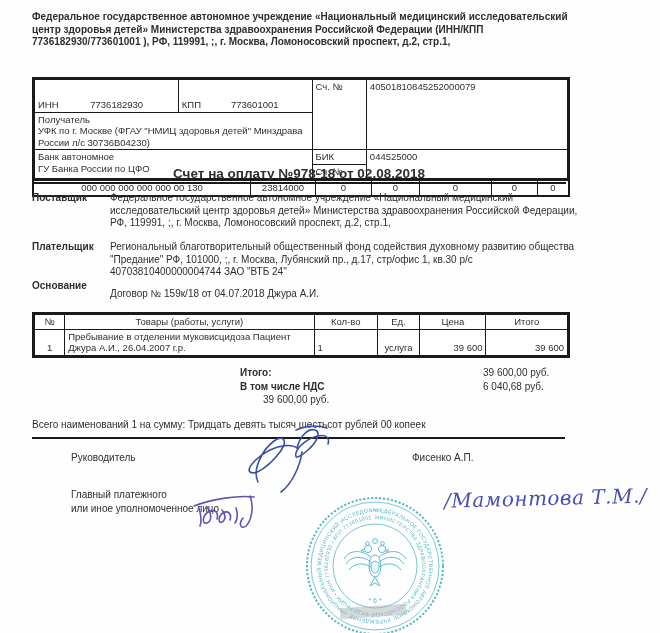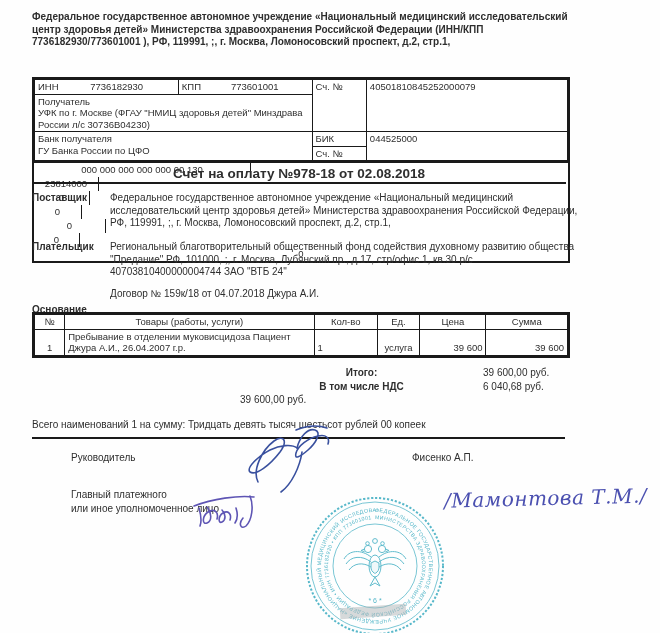--- a/index.html
+++ b/index.html
@@ -13,46 +13,46 @@
     font-size:10px;
   }
   .abs{position:absolute;}
   .pre{white-space:pre-line;}
   .org-header{left:32px;top:11px;width:598px;font-weight:bold;line-height:12.5px;}
   .sample-caption{left:32px;top:63px;width:534px;text-align:center;}
   
   .ptable-wrap{left:32px;top:77px;width:534px;border:2px solid #1a1a1a;background:#fff;}
   table.ptable{border-collapse:collapse;width:100%;table-layout:fixed;font-size:9.5px;line-height:11.5px;}
   table.ptable td{border:1px solid #1a1a1a;vertical-align:top;padding:1px 3px;}
-  .cell-flex{display:flex;}
+  .cell-flex{display:flex;margin-top:18px;}
   .cell-flex .lab{flex:0 0 auto;}
   .cell-flex .val{flex:1 1 auto;text-align:center;}
-  .zrow{display:flex;border-top:2px solid #1a1a1a;font-size:9.5px;line-height:12px;flex-direction:column;}
+  .zrow{display:flex;border-top:2px solid #1a1a1a;font-size:9.5px;line-height:12px;}
   .zrow .zc{border-right:1px solid #1a1a1a;text-align:center;padding:1px 0;}
   .zrow .zc:last-child{border-right:none;}
   
   .invoice-title{left:32px;top:166px;width:534px;text-align:center;font-weight:bold;font-size:13.5px;}
   .rule{background:#1a1a1a;height:2px;}
   .rule1{left:32px;top:182px;width:534px;}
   .rule2{left:32px;top:437px;width:533px;}
   
   .party-label{left:32px;width:75px;font-weight:bold;}
   .party-text{left:110px;width:482px;line-height:12.5px;}
   
   .itable-wrap{left:32px;top:312px;width:534px;border:2px solid #1a1a1a;background:#fff;}
   table.itable{border-collapse:collapse;width:100%;table-layout:fixed;font-size:9.5px;line-height:11.5px;}
   table.itable td,table.itable th{border:1px solid #1a1a1a;vertical-align:top;padding:1px 3px;font-weight:normal;}
   table.itable th{text-align:center;}
   .num-c{text-align:center;}
   .num-r{text-align:right;margin-top:16px;}
   
   .totals{left:240px;top:366px;width:327px;line-height:13.5px;}
   .totals .trow{display:flex;}
-  .totals .tlab{flex:1 1 auto;text-align:center;font-weight:bold;}
-  .totals .tval{flex:0 0 84px;margin-left:0;text-align:left;}
+  .totals .tlab{flex:1 1 auto;text-align:left;font-weight:bold;}
+  .totals .tval{flex:0 0 84px;margin-left:23px;text-align:left;}
   
   .summary-line{left:32px;top:419px;width:580px;}
   .sig-label{left:35px;padding-left:36px;}
   .sig-name{font-size:10px;}
   .handwritten{
     left:444px;top:486px;width:214px;
     font-family:"DejaVu Serif", serif;
     font-style:italic;font-size:20px;
     color:#4b50b0;transform:rotate(-1.5deg);
     letter-spacing:0.5px;
@@ -96,21 +96,21 @@
       </tr>
       <tr>
         <td colspan="2">
           <div>Получатель</div>
           <div class="pre">УФК по г. Москве (ФГАУ "НМИЦ здоровья детей" Минздрава
 России л/с 30736В04230)</div>
         </td>
       </tr>
       <tr>
         <td colspan="2" rowspan="2">
-          <div>Банк получателя</div>
+          <div>Банк автономное</div>
           <div>ГУ Банка России по ЦФО</div>
         </td>
         <td>БИК</td>
         <td rowspan="2">044525000</td>
       </tr>
       <tr>
         <td>Сч. №</td>
       </tr>
     </tbody>
       </table>
@@ -131,41 +131,41 @@
   <div class="abs party-label" style="top:192px">Поставщик</div>
   <div class="abs party-text pre" style="top:192px">Федеральное государственное автономное учреждение «Национальный медицинский
 исследовательский центр здоровья детей» Министерства здравоохранения Российской Федерации,
 РФ, 119991, ;, г. Москва, Ломоносовский проспект, д.2, стр.1,</div>
 
   <div class="abs party-label" style="top:241px">Плательщик</div>
   <div class="abs party-text pre" style="top:241px">Региональный благотворительный общественный фонд содействия духовному развитию общества
 "Предание"  РФ, 101000, ;, г. Москва, Лубянский пр., д.17,  стр/офис 1,  кв.30 р/с
 40703810400000004744 ЗАО "ВТБ 24"</div>
 
-  <div class="abs party-label" style="top:304px">Основание</div>
+  <div class="abs party-label" style="top:280px">Основание</div>
   <div class="abs party-text" style="top:288px">Договор № 159к/18  от 04.07.2018 Джура А.И.</div>
 
   <div class="abs itable-wrap">
     <table class="itable">
       <colgroup>
           <col style="width:30px">
           <col style="width:248px">
           <col style="width:63px">
           <col style="width:42px">
           <col style="width:66px">
           <col style="width:81px">
         </colgroup>
       <tbody>
           <tr>
         <th>№</th>
         <th>Товары (работы, услуги)</th>
         <th>Кол-во</th>
         <th>Ед.</th>
         <th>Цена</th>
-        <th>Сумма</th>
+        <th>Итого</th>
       </tr>
       <tr>
         <td class="num-c" style="vertical-align:bottom">1</td>
         <td class="pre">Пребывание в  отделении муковисцидоза  Пациент
 Джура А.И., 26.04.2007 г.р.</td>
         <td style="vertical-align:bottom">1</td>
         <td class="num-c" style="vertical-align:bottom">услуга</td>
         <td class="num-r" style="vertical-align:bottom">39 600</td>
         <td class="num-r" style="vertical-align:bottom">39 600</td>
       </tr>

